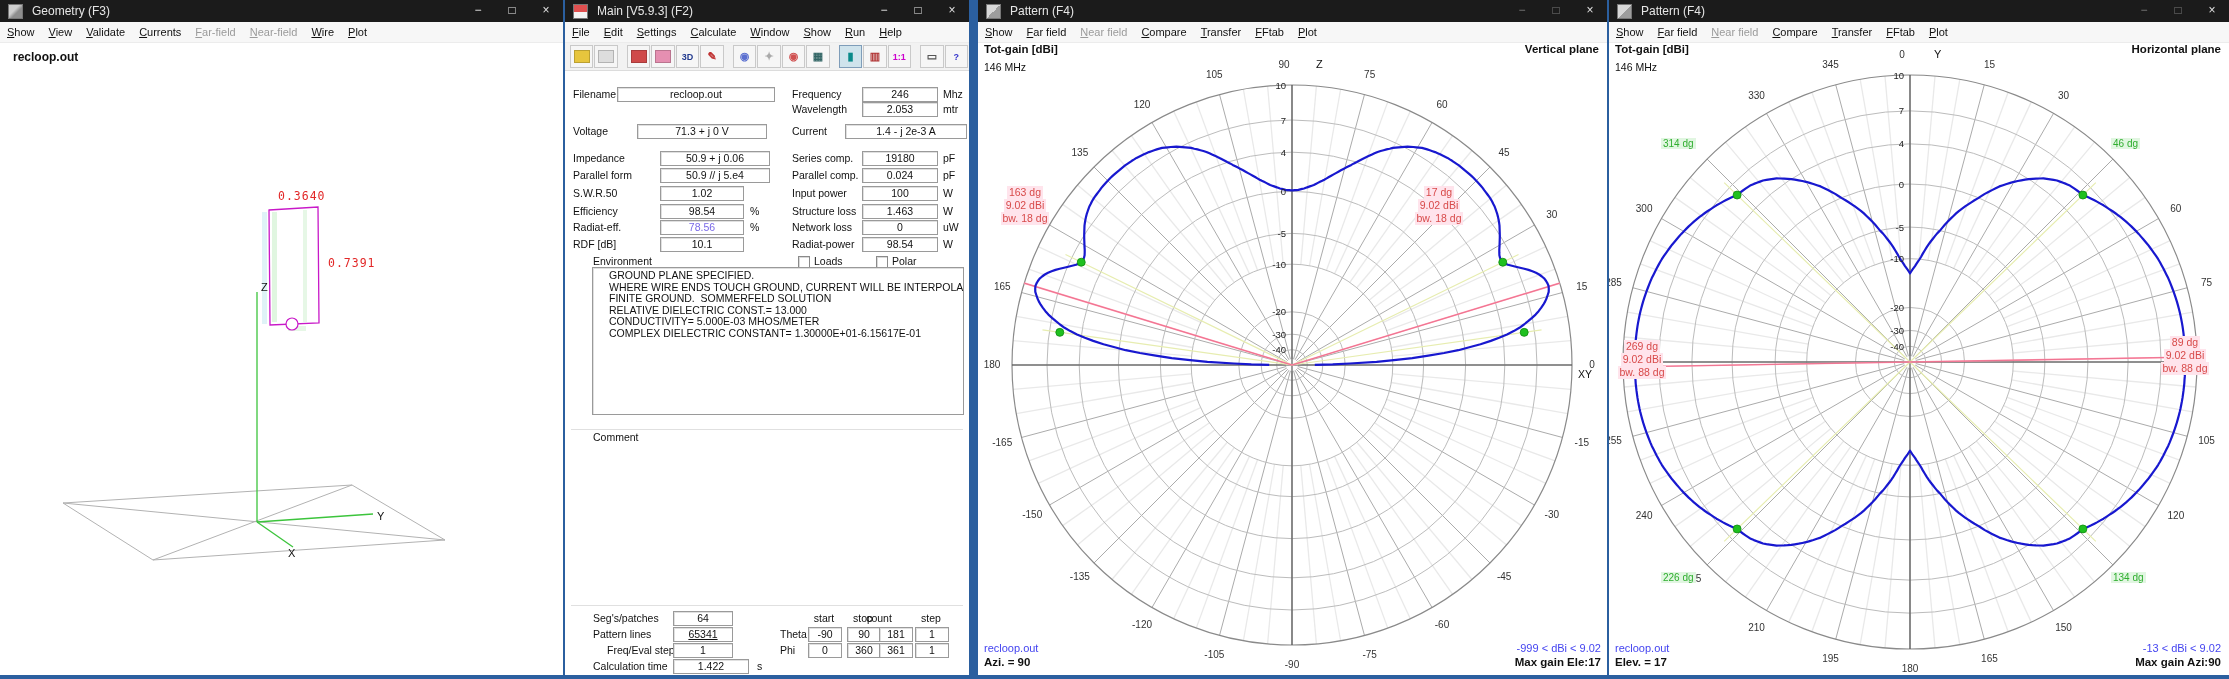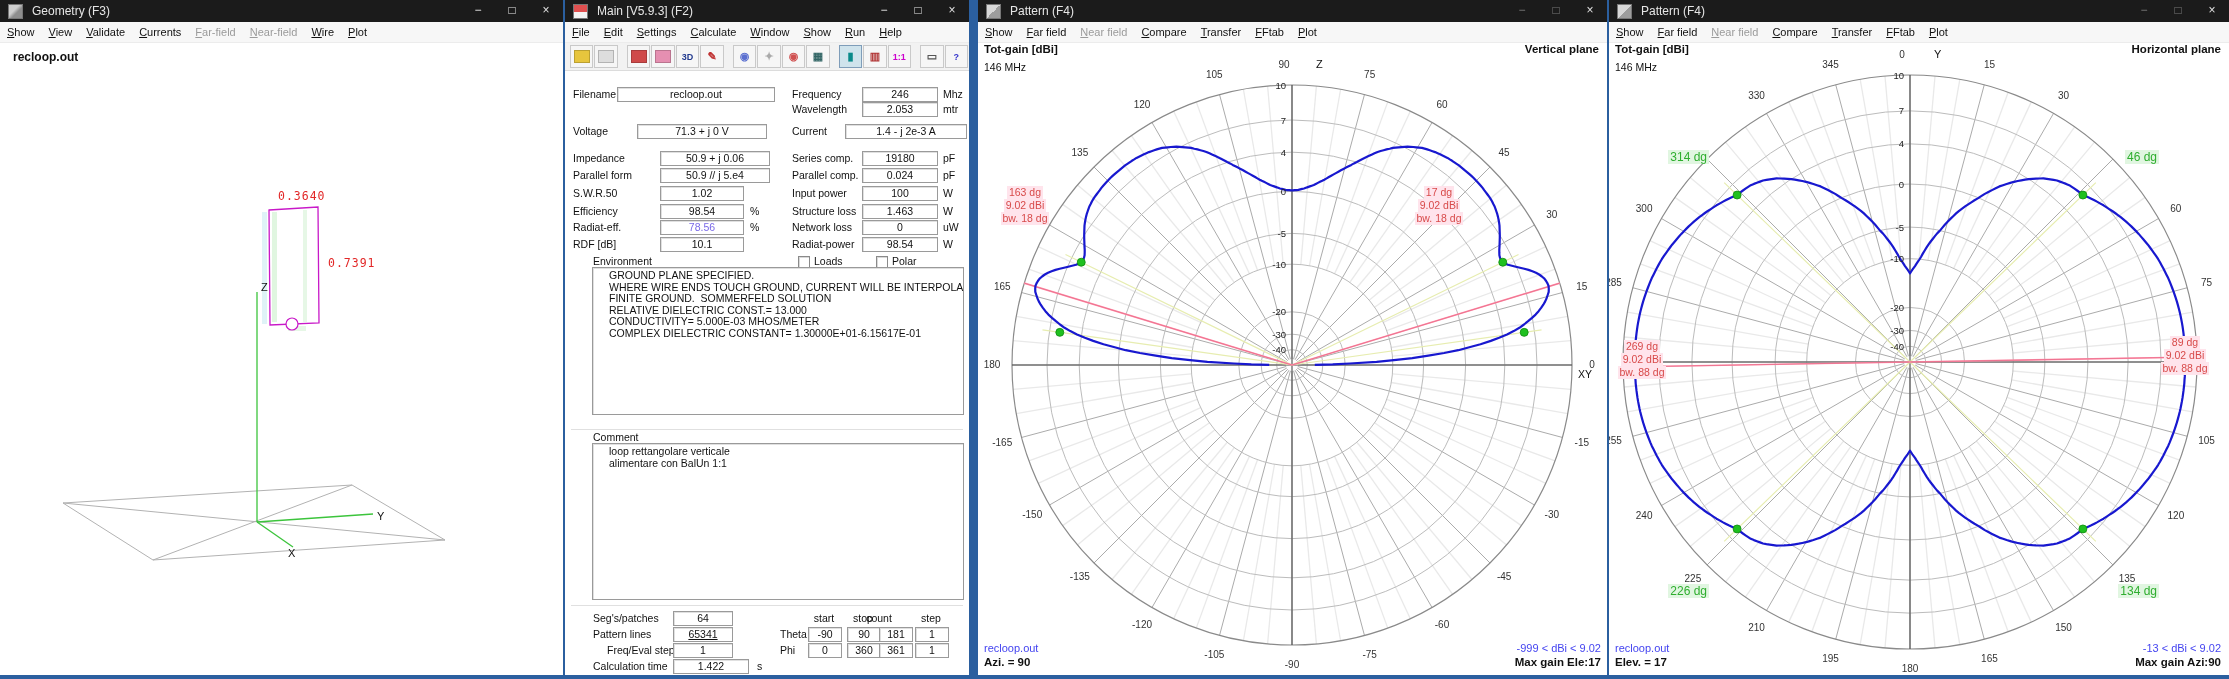--- a/index.html
+++ b/index.html
@@ -45,21 +45,21 @@
   .plot-plane{position:absolute;right:8px;top:43px;font-size:11.5px;font-weight:bold;color:#111;}
   .plot-freq{position:absolute;left:6px;top:61px;font-size:10.5px;color:#111;}
   .plot-file{position:absolute;font-size:11px;color:#4444f0;}
   .plot-cut{position:absolute;font-size:11.5px;font-weight:bold;color:#111;}
   .plot-range{position:absolute;font-size:11px;color:#4444f0;text-align:right;}
   .plot-max{position:absolute;font-size:11.5px;font-weight:bold;color:#111;text-align:right;}
   .note{position:absolute;font-size:10.5px;line-height:13px;text-align:center;}
   .note .hl{display:inline-block;padding:0 2px;}
   .note.red{color:#d84a4a;}
   .note.red .hl{background:#ffe4ec;}
-  .green-note{position:absolute;font-size:12px;color:#2fae2f;text-align:right;margin-top:12px;}
+  .green-note{position:absolute;font-size:10px;color:#2fae2f;text-align:left;}
   .green-note .hl{background:#e1f6e1;padding:0 2px;}
 </style>
 </head>
 <body>
 
 <div id="screen">
 
   <div class="window" id="win-geo" style="left:0;width:563px">
     <svg id="svg-geo" width="563" height="675" viewBox="0 0 563 675">
         <rect x="262" y="212" width="5" height="112" fill="#dff3f7"></rect>
@@ -206,24 +206,20 @@
       <div class="pre-lines" id="env-lines">GROUND PLANE SPECIFIED.
 WHERE WIRE ENDS TOUCH GROUND, CURRENT WILL BE INTERPOLA
 FINITE GROUND.  SOMMERFELD SOLUTION
 RELATIVE DIELECTRIC CONST.= 13.000
 CONDUCTIVITY= 5.000E-03 MHOS/METER
 COMPLEX DIELECTRIC CONSTANT= 1.30000E+01-6.15617E-01</div>
     </div>
 
     <div class="hsep" style="top:429px"></div>
     <div class="lbl" style="left:28px;top:431px">Comment</div>
-    <div class="sunken-box" style="left:27px;top:443px;width:370px;height:155px">
-      <div class="pre-lines" id="comment-lines">loop rettangolare verticale
-alimentare con BalUn 1:1</div>
-    </div>
 
     <div class="hsep" style="top:605px"></div>
     <div id="main-stats">
         <div class="lbl" style="left: 28px; top: 612px;">Seg's/patches</div>
         <div class="field" style="left: 108px; top: 611px; width: 58px;">64</div>
         <div class="lbl" style="left: 28px; top: 628px;">Pattern lines</div>
         <div class="field" style="left: 108px; top: 627px; width: 58px; text-decoration: underline;">65341</div>
         <div class="lbl" style="left: 28px; top: 644px; padding-left: 14px;">Freq/Eval steps</div>
         <div class="field" style="left: 108px; top: 643px; width: 58px;">1</div>
         <div class="lbl" style="left: 28px; top: 660px;">Calculation time</div>

